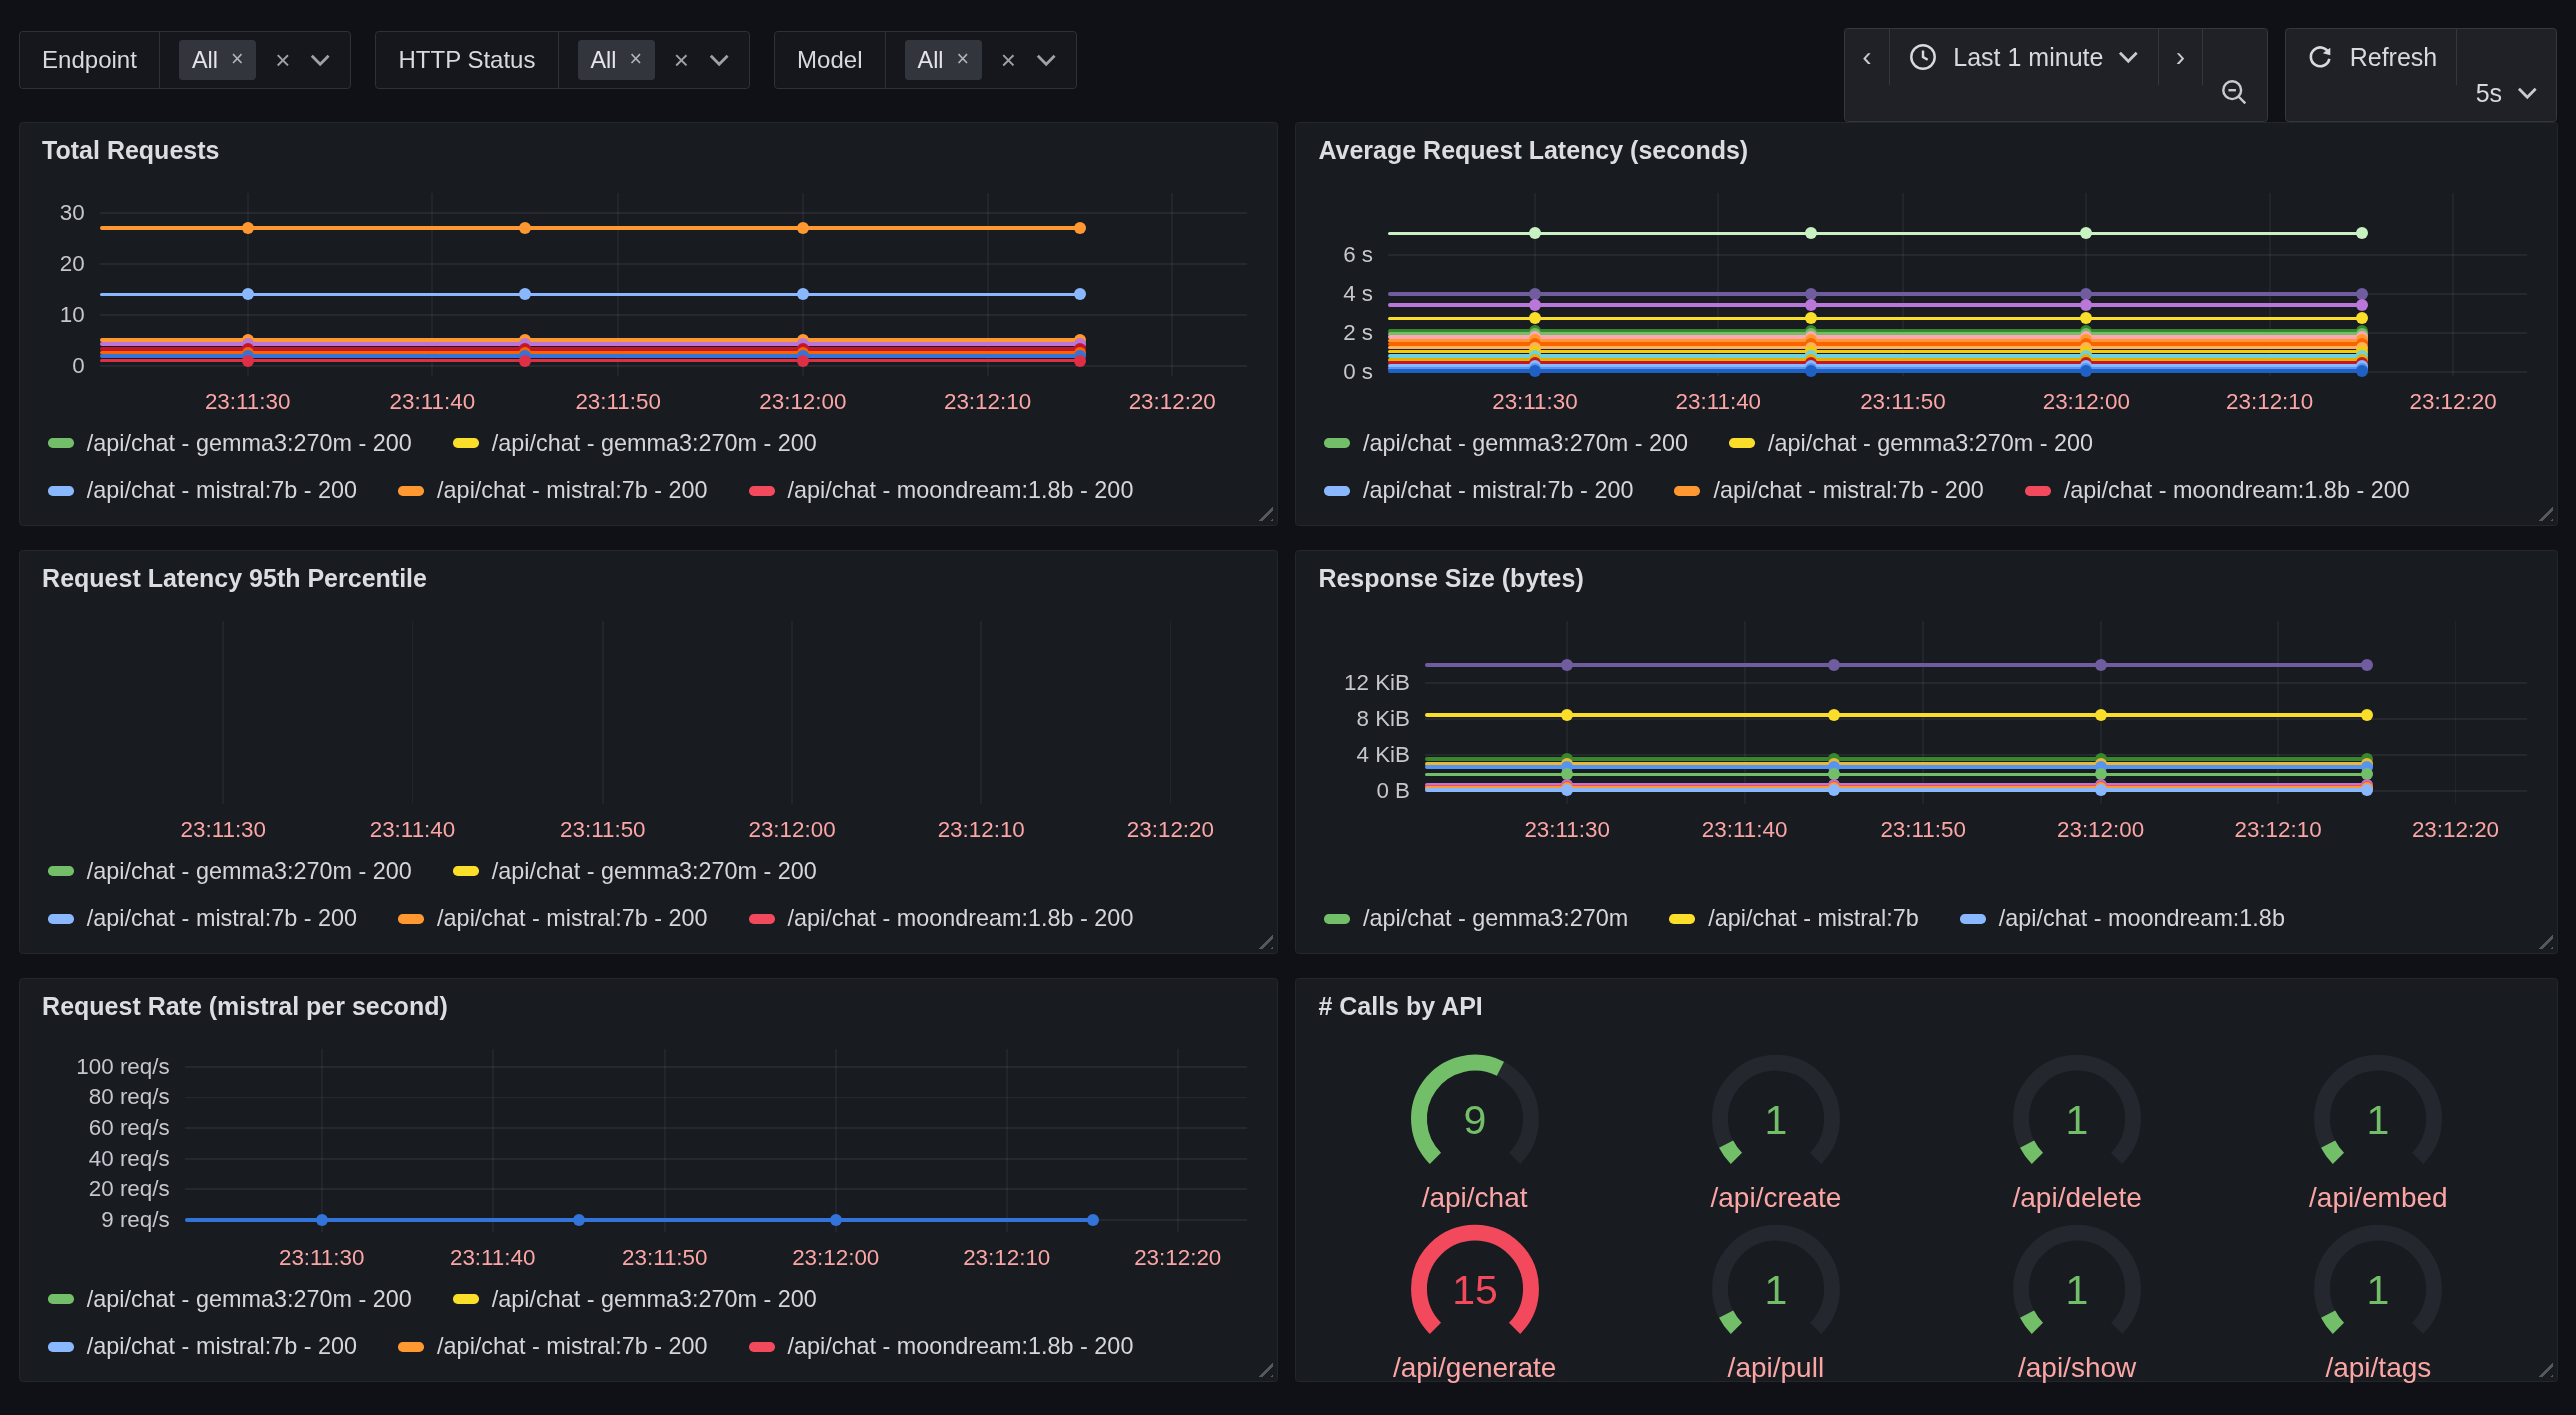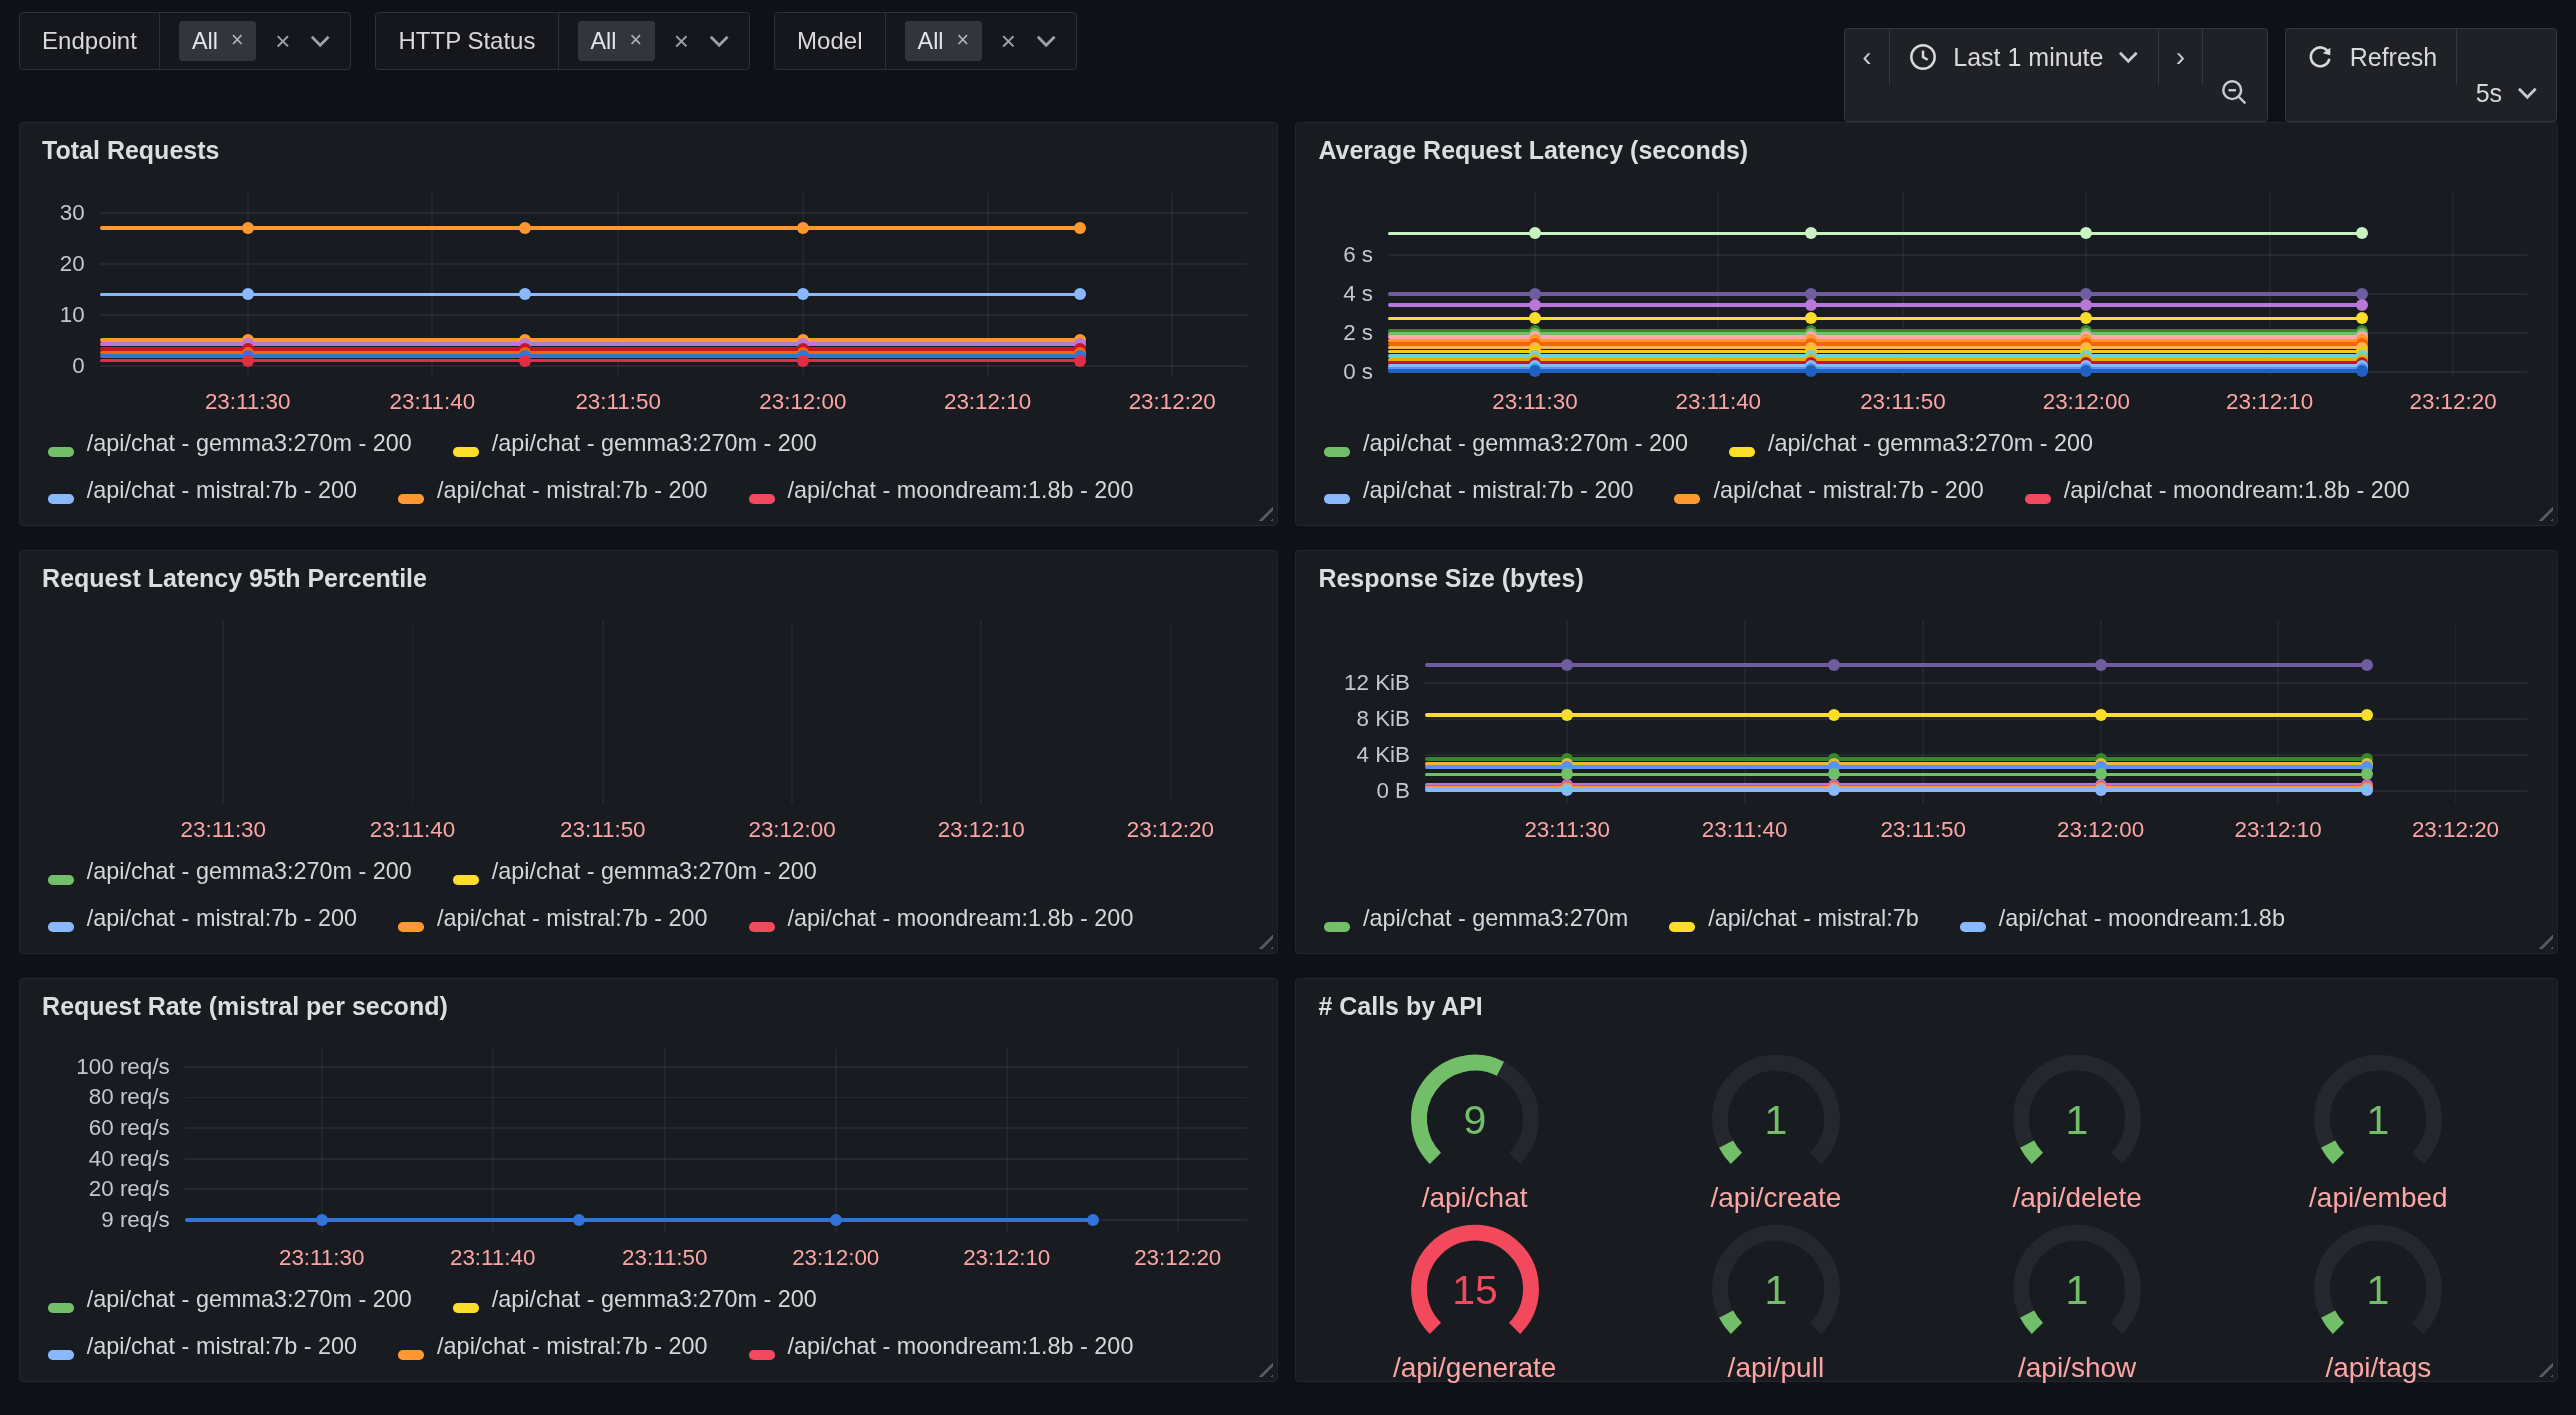--- a/index.html
+++ b/index.html
@@ -5,21 +5,21 @@
   * { box-sizing: border-box; }
   html,body { margin:0; padding:0; background:#0c0d11; }
   .app {
     position:relative; width:2576px; height:1415px;
     background:#101116;
     font-family:"Liberation Sans","DejaVu Sans",sans-serif;
     color:#d8d9dd; overflow:hidden;
   }
   
   .topbar { position:absolute; top:0; left:0; right:0; height:114px; }
-  .filters { position:absolute; left:18.7px; top:12px; display:flex; gap:24px; }
+  .filters { position:absolute; left:18.7px; top:31px; display:flex; gap:24px; }
   .filter-group {
     display:flex; align-items:stretch; height:58px;
     border:0.9px solid #2e3138; border-radius:3.7px; background:#16171d;
   }
   .filter-label {
     display:flex; align-items:center; padding:0 22.4px; font-size:24px;
     border-right:0.9px solid #2e3138; color:#d8d9dd; cursor:pointer;
   }
   .filter-value { display:flex; align-items:center; gap:18.7px; padding:0 18.7px; }
   .tag {
@@ -55,21 +55,21 @@
     font-size:22.4px; color:#c6c7ce; white-space:nowrap;
   }
   .xlab {
     position:absolute; top:100%; margin-top:13px; transform:translateX(-50%);
     font-size:22.4px; color:#fca5a5; white-space:nowrap;
   }
   .series-line { position:absolute; left:0; height:3.7px; border-radius:1.9px; }
   .dot { position:absolute; width:12px; height:12px; border-radius:50%; transform:translate(-50%,-50%); }
   .legend { position:absolute; left:28px; right:22.4px; bottom:20.6px; display:flex; flex-direction:column; gap:20.6px; }
   .legend-row { display:flex; gap:41px; }
-  .legend-item { display:flex; align-items:flex-end; gap:13px; font-size:23.4px; color:#d5d6db; cursor:pointer; white-space:nowrap; }
+  .legend-item { display:flex; align-items:center; gap:13px; font-size:23.4px; color:#d5d6db; cursor:pointer; white-space:nowrap; }
   .swatch { width:26px; height:10.3px; border-radius:4.7px; flex:0 0 auto; }
   
   .gauges {
     position:absolute; top:65px; left:28px; right:28px; bottom:15px;
     display:grid; grid-template-columns:repeat(4,1fr); grid-template-rows:1fr 1fr;
     justify-items:center; align-items:center;
   }
   .gauge { display:flex; flex-direction:column; align-items:center; }
   .gauge-label { font-size:28px; color:#fca5a5; margin-top:-1.9px; }
   

